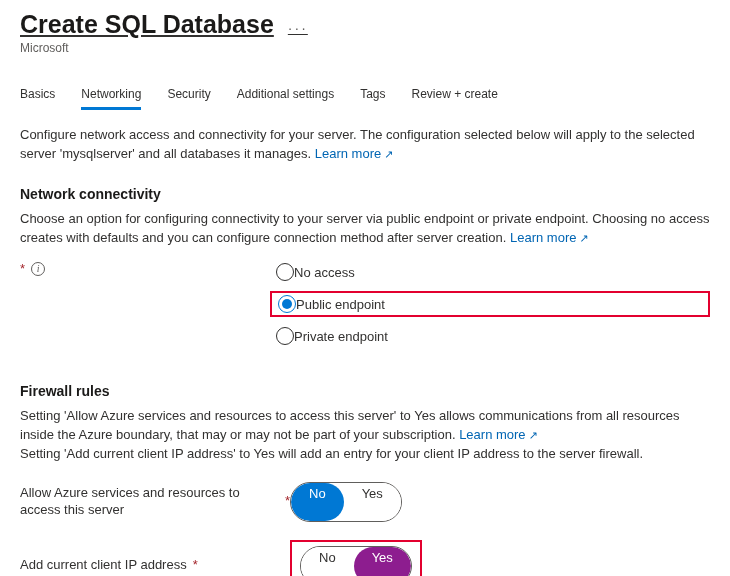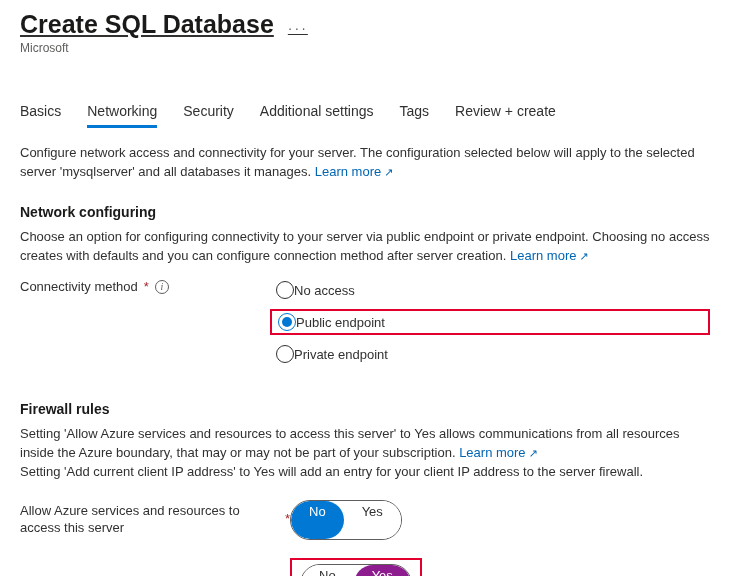--- a/index.html
+++ b/index.html
@@ -11,21 +11,21 @@
       padding: 10px 20px;
       width: 730px;
     }
     .header { margin-bottom: 4px; }
     .title-row { display: flex; align-items: baseline; gap: 14px; text-decoration: underline; }
     .title { font-size: 25px; font-weight: 600; color: #1b1a19; }
     .ellipsis { color: #605e5c; font-size: 14px; letter-spacing: 2px; cursor: pointer; }
     .subtitle { font-size: 12px; color: #605e5c; margin-top: 2px; }
 
     .tabs { display: flex; gap: 0; margin-top: 26px; border-bottom: 1px solid transparent; }
-    .tab { padding: 6px 0; margin-right: 26px; font-size: 14px; color: #323130; cursor: pointer; margin-top: 16px; }
+    .tab { padding: 6px 0; margin-right: 26px; font-size: 12px; color: #323130; cursor: pointer; }
     .tab.selected { font-weight: 400; color: #323130; border-bottom: 3px solid #0078d4; margin-bottom: -1px; }
 
     .desc { margin-top: 16px; font-size: 13px; color: #323130; line-height: 1.45; }
     .link { color: #0065b3; cursor: pointer; }
     .link::after { content: " \2197"; font-size: 11px; }
 
     .section-title { font-weight: 600; font-size: 14px; margin-top: 22px; margin-bottom: 6px; color: #1b1a19; }
 
     .form-row { display: flex; align-items: flex-start; margin-top: 14px; }
     .label-col { width: 250px; display: flex; align-items: center; gap: 6px; font-size: 13px; color: #323130; }
@@ -79,30 +79,29 @@
   <div class="tab">Additional settings</div>
   <div class="tab">Tags</div>
   <div class="tab">Review + create</div>
 </div>
 
 <p class="desc">
   <span>Configure network access and connectivity for your server. The configuration selected below will apply to the selected server 'mysqlserver' and all databases it manages.</span>
   <span class="link">Learn more</span>
 </p>
 
-<div class="section-title">Network configuring</div>
+<div class="section-title">Network connectivity</div>
 
 <p class="desc" style="margin-top:8px">
   <span>Choose an option for configuring connectivity to your server via public endpoint or private endpoint. Choosing no access creates with defaults and you can configure connection method after server creation.</span>
   <span class="link">Learn more</span>
 </p>
 
 <div class="form-row">
   <div class="label-col">
-    <span>Connectivity method</span>
     <span class="req">*</span>
     <span class="info-icon">i</span>
   </div>
   <div class="control-col">
     <div class="radio-group">
       <div>
         <label class="radio-item">
           <span class="radio-circle"></span>
           <span>No access</span>
         </label>

